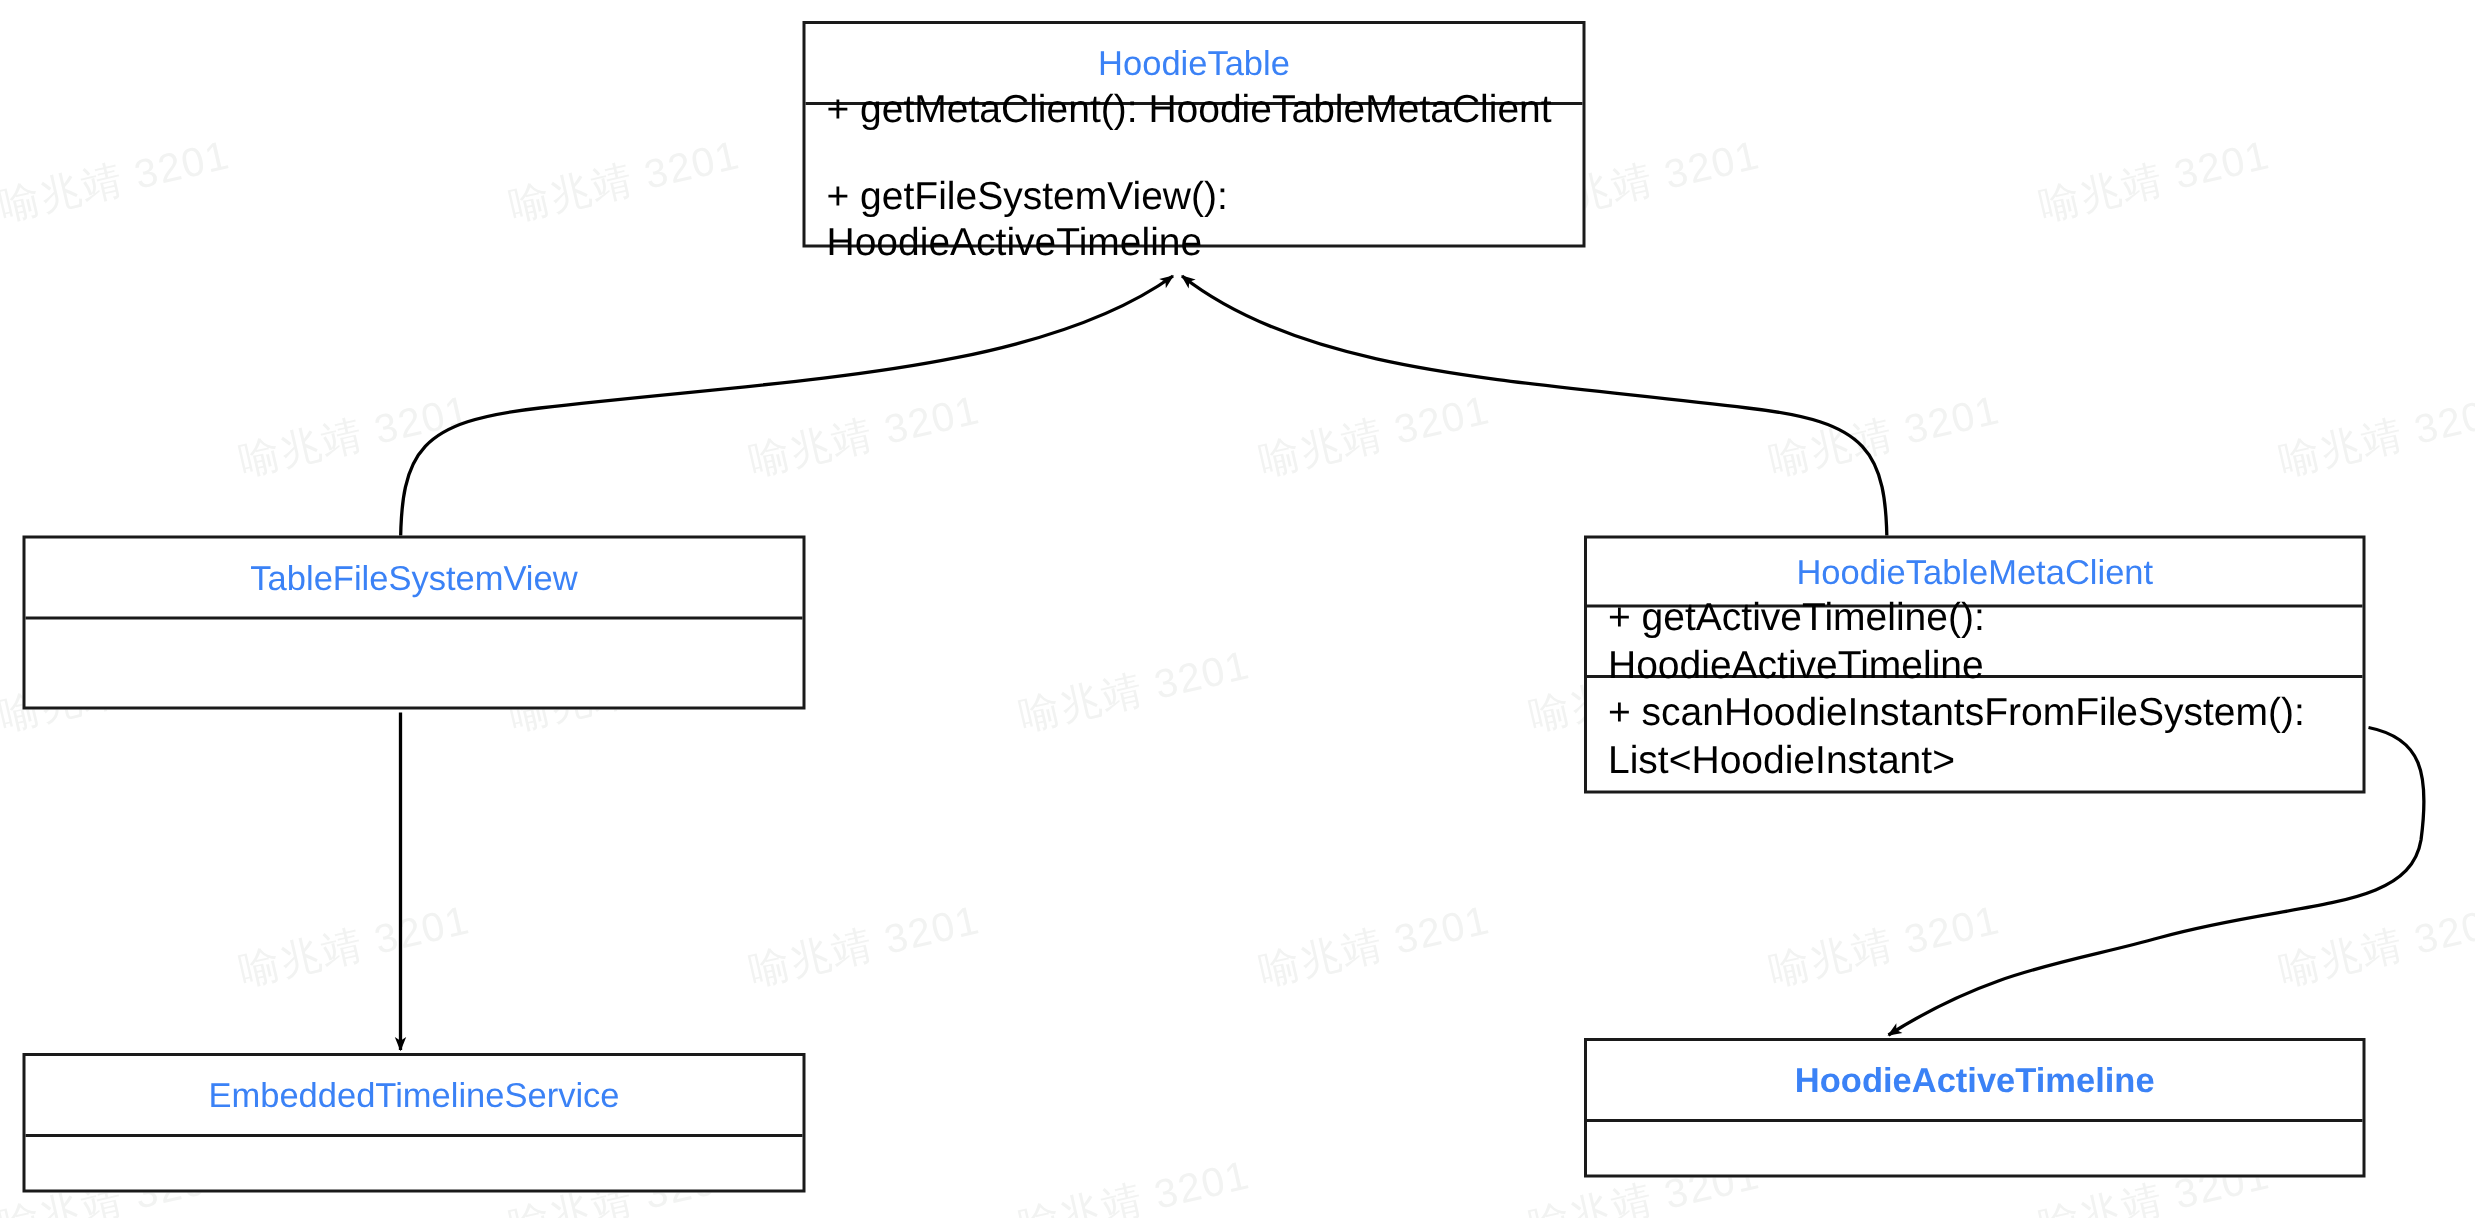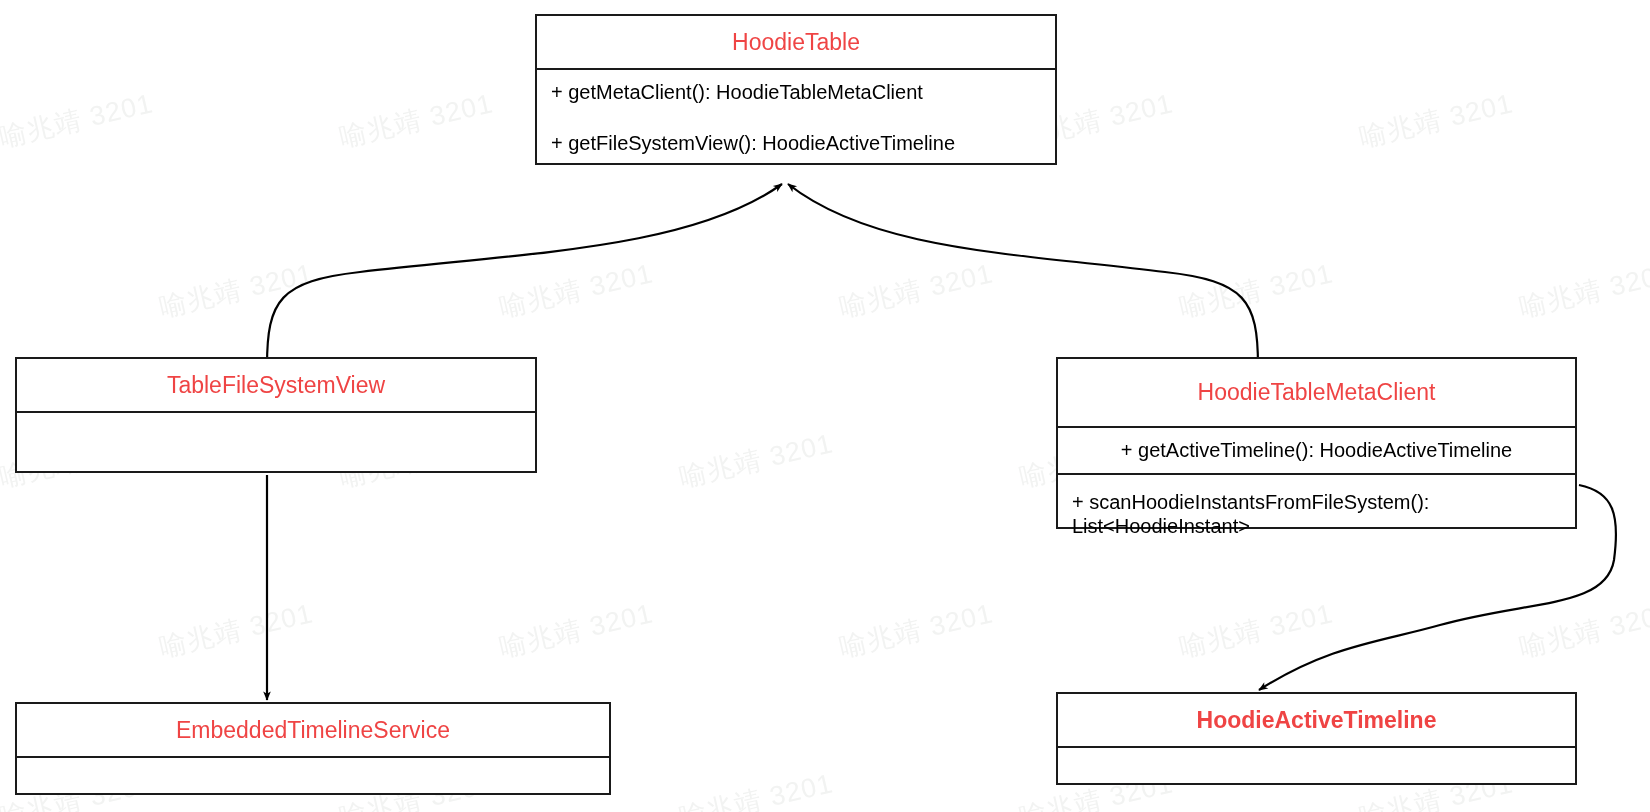--- a/index.html
+++ b/index.html
@@ -63,36 +63,36 @@
     border: 2px solid #1a1a1a;
     z-index: 3;
   }
   .class-name-row {
     box-sizing: border-box;
     display: flex;
     align-items: center;
     justify-content: center;
     text-align: center;
     font-size: 23px;
-    color: #ef4444;
+    color: #3b82f6;
     padding: 0 10px;
   }
   .class-section {
     box-sizing: border-box;
     border-top: 2px solid #1a1a1a;
     display: flex;
     flex-direction: column;
     justify-content: center;
     padding: 0 14px;
   }
   .class-section.empty-section {
     padding: 0;
   }
   .member-row {
-    font-size: 20px;
+    font-size: 26px;
     color: #000000;
     line-height: 1.22;
     white-space: pre-wrap;
     text-align: left;
   }
   .member-row + .member-row {
     margin-top: 26px;
   }
   .member-row.wrapped {
     white-space: normal;
@@ -155,31 +155,31 @@
       <div class="member-row">+ getFileSystemView(): HoodieActiveTimeline</div>
     </div>
   </div>
 
   <div class="class-box" style="left:15px; top:357px; width:522px; height:116px;">
     <div class="class-name-row" style="height:52px;">TableFileSystemView</div>
     <div class="class-section empty-section" style="height:60px;"></div>
   </div>
 
   <div class="class-box" style="left:1056px; top:357px; width:521px; height:172px;">
-    <div class="class-name-row" style="height:67px;border-radius:13px;">HoodieTableMetaClient</div>
+    <div class="class-name-row" style="height:44px;border-radius:13px;">HoodieTableMetaClient</div>
     <div class="class-section" style="height:47px;align-items:center;">
       <div class="member-row">+ getActiveTimeline(): HoodieActiveTimeline</div>
     </div>
     <div class="class-section" style="height:80px;">
       <div class="member-row wrapped">+ scanHoodieInstantsFromFileSystem():
 List&lt;HoodieInstant&gt;</div>
     </div>
   </div>
 
-  <div class="class-box" style="left:15px; top:702px; width:596px; height:93px;">
+  <div class="class-box" style="left:15px; top:702px; width:522px; height:93px;">
     <div class="class-name-row" style="height:52px;">EmbeddedTimelineService</div>
     <div class="class-section empty-section" style="height:37px;"></div>
   </div>
 
   <div class="class-box" style="left:1056px; top:692px; width:521px; height:93px;font-weight:bold;">
     <div class="class-name-row" style="height:52px;">HoodieActiveTimeline</div>
     <div class="class-section empty-section" style="height:37px;"></div>
   </div>
 
 </div>

